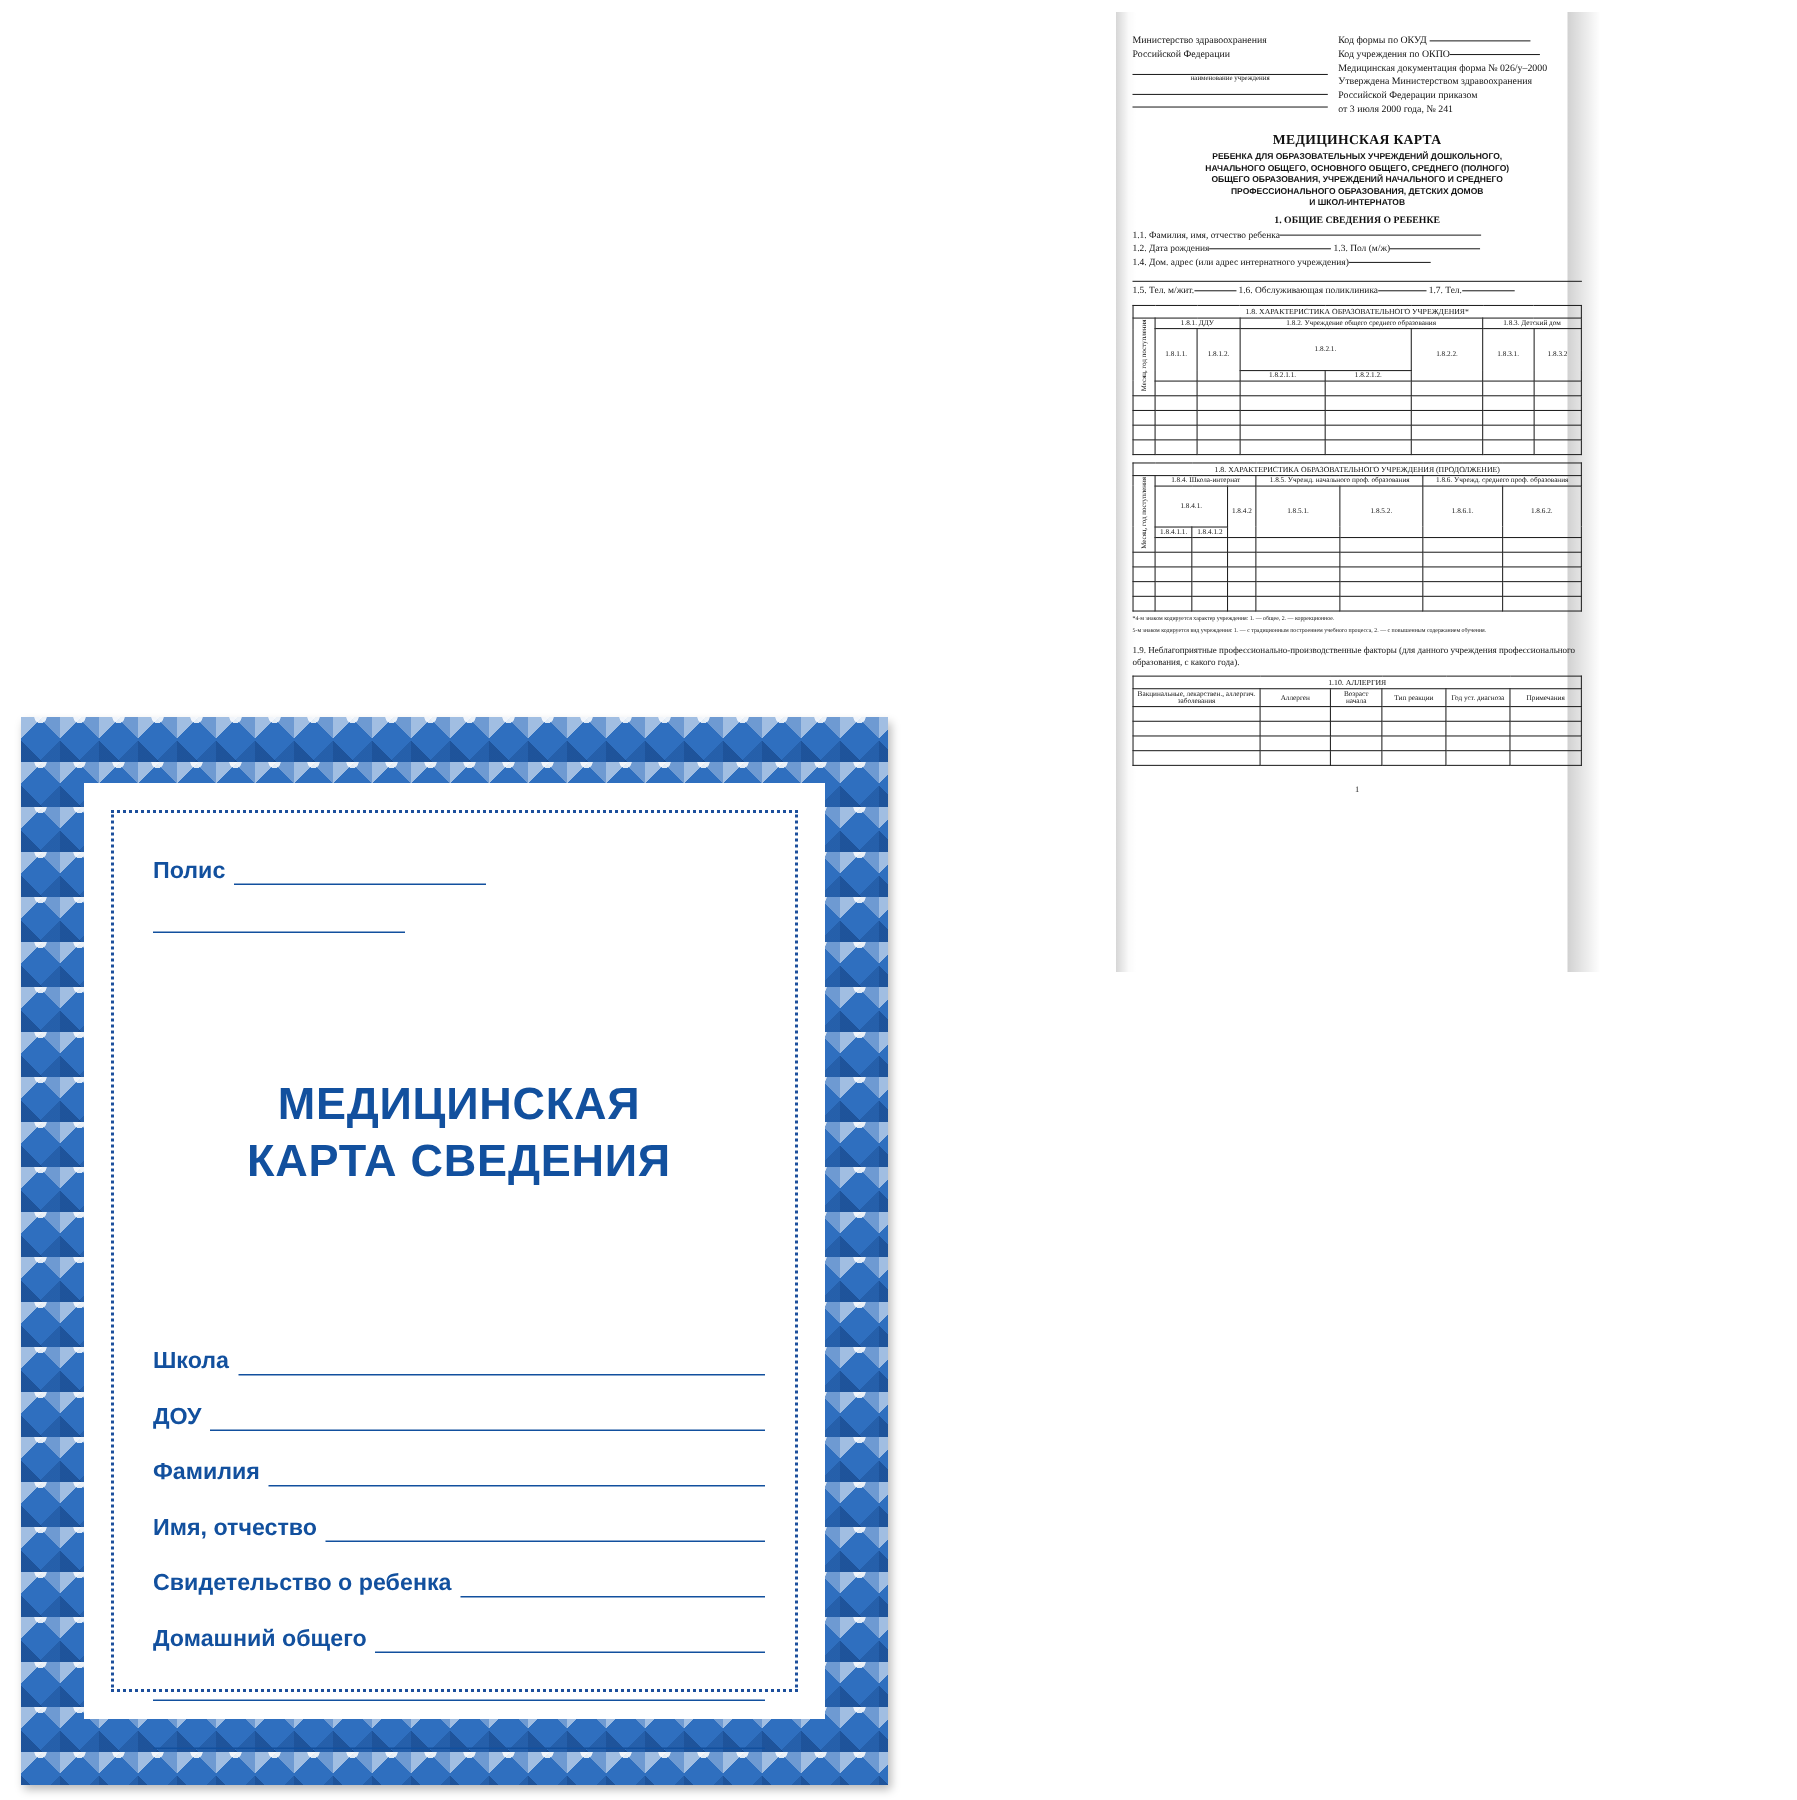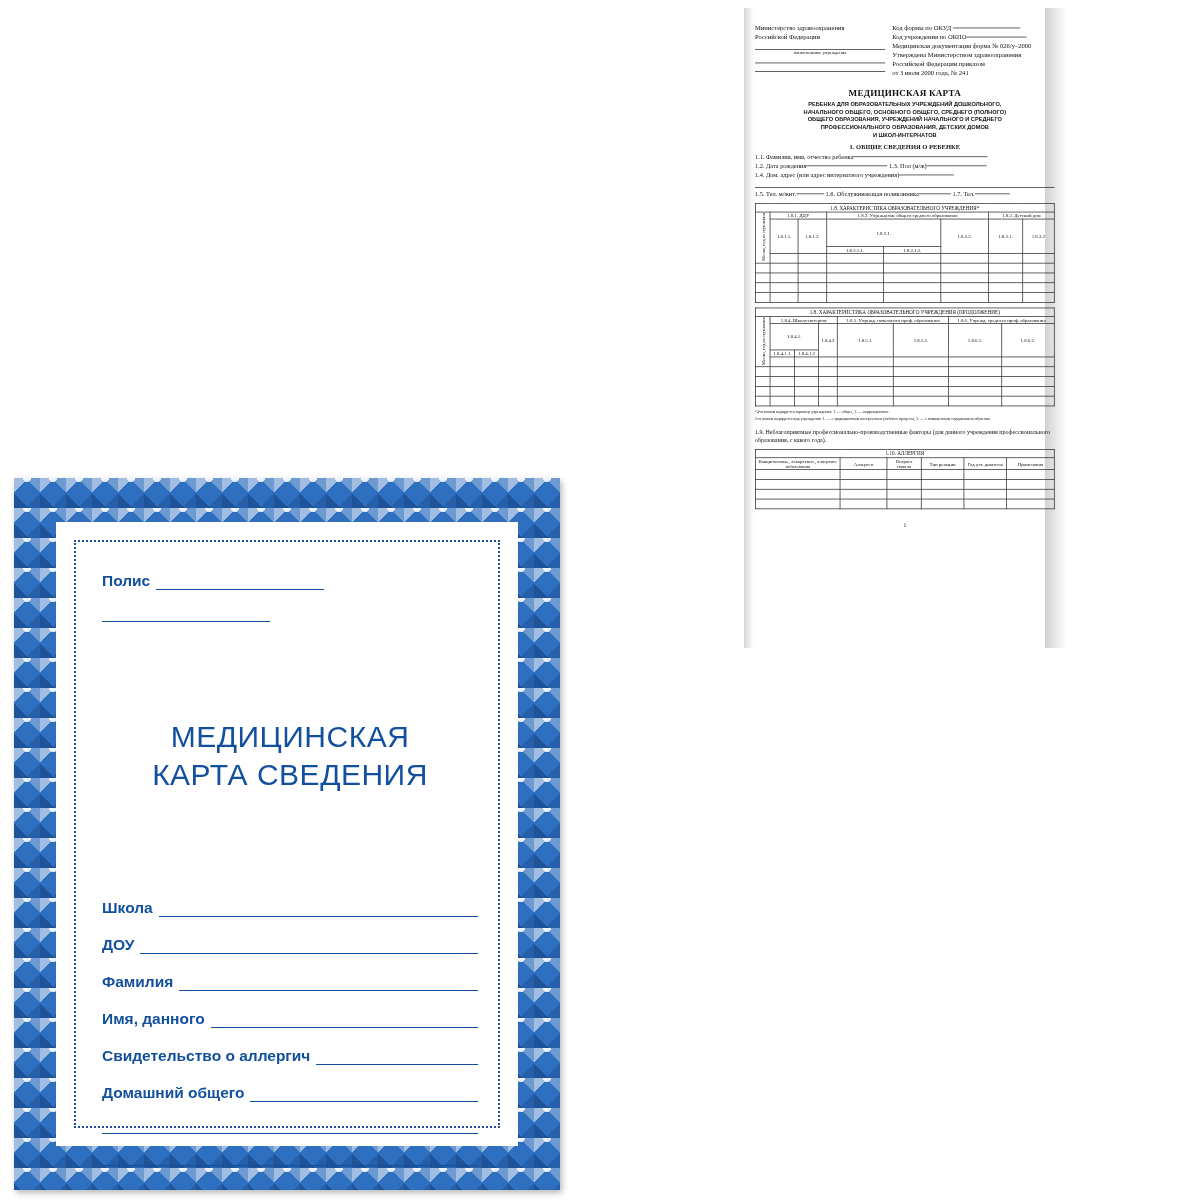--- a/index.html
+++ b/index.html
@@ -51,20 +51,21 @@
   .empty-row td{height:11px;}
   .note{font-family:"Liberation Serif",serif;font-size:5.6px;margin-top:3px;line-height:1.45;}
   .para{font-family:"Liberation Serif",serif;font-size:8.6px;margin-top:8px;line-height:1.4;}
   .pagenum{font-family:"Liberation Serif",serif;font-size:8px;text-align:center;margin-top:18px;}
 
   
   #cover{
     position:absolute;left:14px;top:478px;width:546px;height:712px;
     background:#ffffff;
     box-shadow:2px 3px 6px rgba(0,0,0,.28);
+    padding-left:32px;
   }
   #cover-pattern{
     position:absolute;inset:0;
     background-color:#2f6fbf;
     background-image:
       radial-gradient(circle at 50% 0%, rgba(255,255,255,.85) 12%, rgba(255,255,255,0) 13%),
       linear-gradient(135deg, rgba(255,255,255,.55) 25%, rgba(255,255,255,0) 26%),
       linear-gradient(225deg, rgba(255,255,255,.30) 25%, rgba(255,255,255,0) 26%),
       linear-gradient(45deg, rgba(10,50,110,.45) 25%, rgba(0,0,0,0) 26%),
       linear-gradient(315deg, rgba(10,50,110,.25) 25%, rgba(0,0,0,0) 26%);
@@ -77,21 +78,21 @@
   #cover-dotted{
     position:absolute;left:18px;top:18px;right:18px;bottom:18px;
     border:2px dotted #1c4f9c;
   }
   #cover-content{position:absolute;left:46px;top:50px;right:40px;bottom:40px;color:#12509e;}
   .cov-line{display:flex;align-items:flex-end;font-family:"Liberation Sans",sans-serif;font-weight:bold;font-size:15.5px;color:#12509e;margin-bottom:19px;}
   .cov-label{white-space:nowrap;margin-right:6px;}
   .cov-rule{flex:1;border-bottom:1.6px solid #12509e;height:12px;}
   .cov-rule-short{width:168px;border-bottom:1.6px solid #12509e;height:12px;}
   .cover-title{
-    font-family:"Liberation Sans",sans-serif;font-weight:normal;font-size:30px;color:#12509e;
+    font-family:"Liberation Sans",sans-serif;font-weight:bold;font-size:30px;color:#12509e;
     text-align:center;line-height:1.28;letter-spacing:.5px;margin:96px 0 104px 0;
   }
 </style>
 </head>
 <body>
 
 <div id="inner-page"></div>
 <div id="inner-fold"></div>
 <div id="inner-page-shadow"></div>
 
@@ -368,25 +369,25 @@
       </div>
       <div class="cov-line">
         <span class="cov-label">ДОУ</span>
         <span class="cov-rule"></span>
       </div>
       <div class="cov-line">
         <span class="cov-label">Фамилия</span>
         <span class="cov-rule"></span>
       </div>
       <div class="cov-line">
-        <span class="cov-label">Имя, данного</span>
-        <span class="cov-rule"></span>
-      </div>
-      <div class="cov-line">
-        <span class="cov-label">Свидетельство о аллергич</span>
+        <span class="cov-label">Имя, отчество</span>
+        <span class="cov-rule"></span>
+      </div>
+      <div class="cov-line">
+        <span class="cov-label">Свидетельство о ребенка</span>
         <span class="cov-rule"></span>
       </div>
       <div class="cov-line">
         <span class="cov-label">Домашний общего</span>
         <span class="cov-rule"></span>
       </div>
       <div class="cov-line">
         <span class="cov-rule"></span>
       </div>
       <div class="cov-line">

